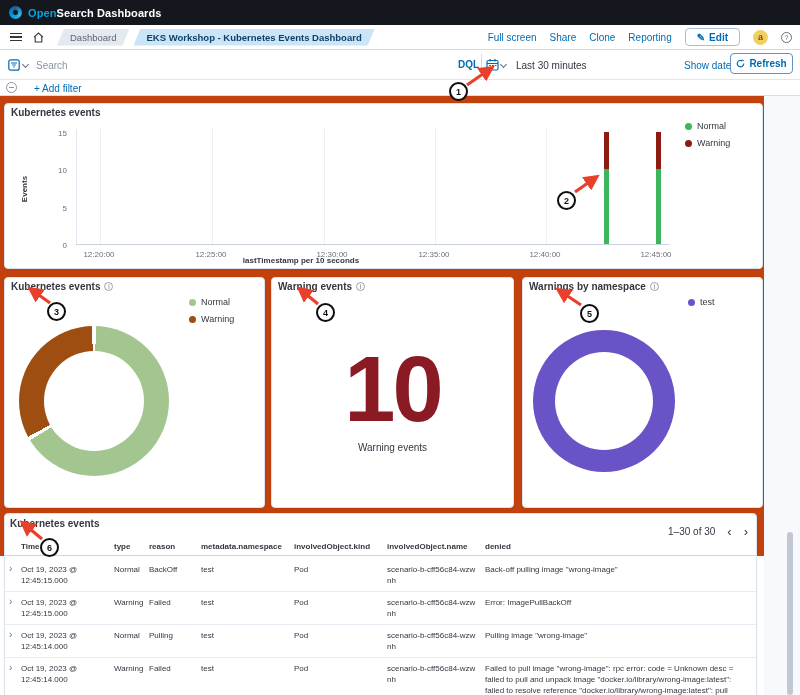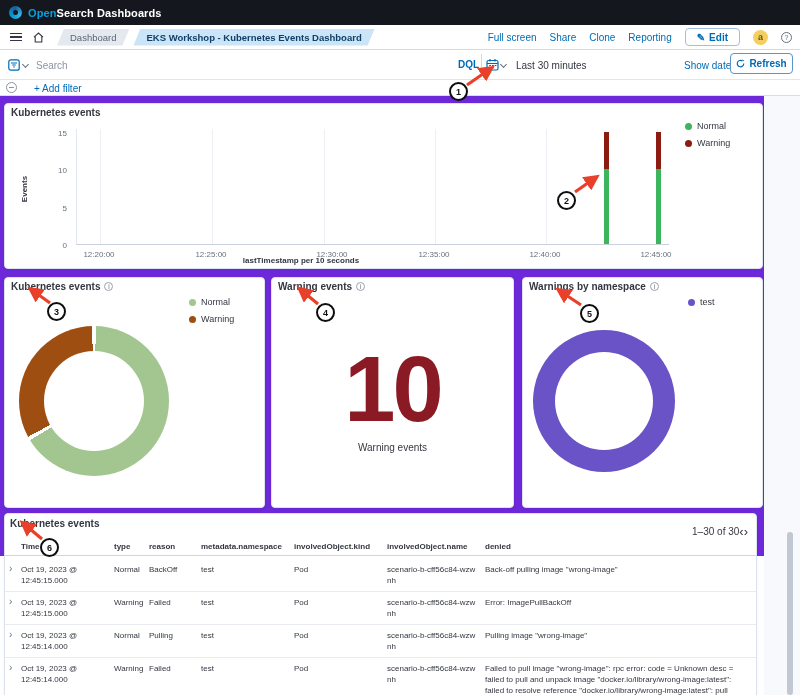--- a/index.html
+++ b/index.html
@@ -43,21 +43,21 @@
   .show-dates { position:absolute; left:684px; top:60px; font-size:10px; color:#006bb4; cursor:pointer; }
   .refresh-btn { position:absolute; left:730px; top:53px; width:63px; height:21px; border:1px solid #5e93c9; border-radius:4px; background:#fdfeff; color:#006bb4; font-size:10px; font-weight:bold; display:flex; align-items:center; justify-content:center; gap:4px; cursor:pointer; }
 
   
   .filter-bar { position:absolute; left:0; top:80px; width:800px; height:16px; background:#fff; border-bottom:1px solid #d8dee8; }
   .filt-ic { position:absolute; left:6px; top:82px; width:11px; height:11px; border:1.2px solid #8b93a4; border-radius:50%; }
   .filt-ic::after { content:""; position:absolute; left:2px; top:4px; width:5px; height:1.2px; background:#8b93a4; }
   .add-filter { position:absolute; left:34px; top:83px; font-size:10px; color:#006bb4; cursor:pointer; }
 
   
-  .dashboard { position:absolute; left:0; top:96px; width:800px; height:460px; background:#6d28d9; }
+  .dashboard { position:absolute; left:0; top:96px; width:800px; height:460px; background:#c2410c; }
   .right-gutter { position:absolute; left:764px; top:0; width:36px; height:599px; background:#f7f9fc; }
   .panel { position:absolute; background:#fff; border:1px solid #dce3ec; border-radius:4px; box-shadow:0 1px 3px rgba(0,0,0,.05); }
   .panel-title { position:absolute; left:6px; top:3px; font-size:10px; font-weight:bold; color:#343741; white-space:nowrap; }
   .info-ic { display:inline-flex; width:9px; height:9px; border:1px solid #98a2b3; border-radius:50%; color:#69707d; font-size:6.5px; font-weight:normal; align-items:center; justify-content:center; margin-left:4px; vertical-align:1px; }
 
   
   #panel-histogram { left:4px; top:7px; width:759px; height:166px; }
   .plot { position:absolute; left:71px; top:25px; width:593px; height:116px; border-bottom:1px solid #c9d1dd; border-left:1px solid #e3e8f0; }
   .gridline { position:absolute; top:0; bottom:0; width:1px; background:#edeff4; }
   .bar { position:absolute; bottom:0; width:5px; display:flex; flex-direction:column; }
@@ -86,21 +86,21 @@
   .metric-label { position:absolute; left:0; top:164px; width:100%; text-align:center; font-size:10px; color:#343741; }
 
   #panel-donut-ns { left:522px; top:181px; width:241px; height:231px; }
   #panel-donut-ns .donut { position:absolute; left:10px; top:52px; width:142px; height:142px; border-radius:50%; background:#6a52c7; }
   #panel-donut-ns .hole { position:absolute; inset:22px; background:#fff; border-radius:50%; }
   #panel-donut-ns .legend { left:165px; top:19px; }
 
   
   #panel-table { left:4px; top:417px; width:753px; height:282px; }
   .tbl-title { position:absolute; left:5px; top:4px; font-size:10px; font-weight:bold; color:#343741; }
-  .pagination { position:absolute; top:12px; right:8px; display:flex; align-items:center; font-size:10px; color:#343741; }
+  .pagination { position:absolute; top:12px; right:8px; display:flex; align-items:center; gap:12px; font-size:10px; color:#343741; }
   .pg-chev { font-size:13px; color:#343741; line-height:10px; cursor:pointer; }
   .tbl-head, .tbl-row { display:grid; grid-template-columns:16px 93px 35px 52px 93px 93px 98px 1fr; padding-right:8px; }
   .tbl-head { position:absolute; left:0; top:28px; width:100%; border-bottom:1px solid #cfd6e2; padding-bottom:4px; font-size:8px; font-weight:bold; color:#343741; }
   .tbl-head .hcell { padding-right:6px; }
   .sort-arrow { color:#006bb4; font-size:7px; }
   .tbl-body { position:absolute; left:0; top:45px; width:100%; }
   .tbl-row { border-bottom:1px solid #e8ecf2; padding-top:5px; padding-bottom:5px; font-size:8px; line-height:11px; color:#343741; }
   .tbl-row .cell { padding-right:8px; }
   .cell.name { word-break:break-all; }
   .expander { color:#69707d; font-size:10px; line-height:10px; padding-left:4px; cursor:pointer; }

